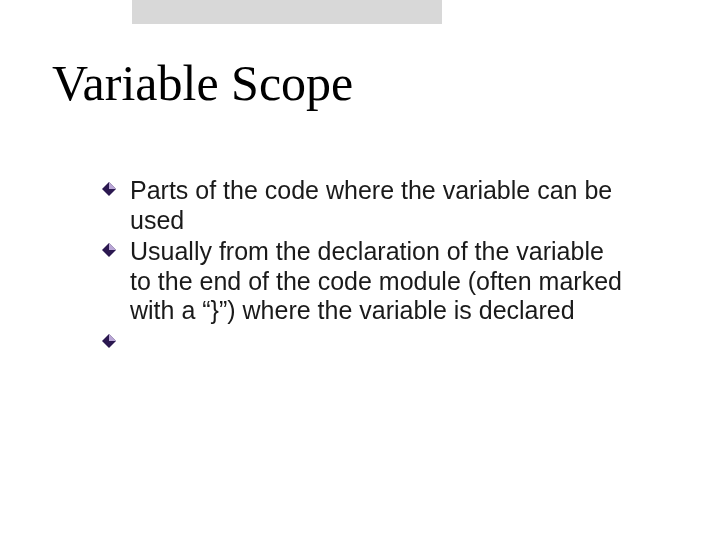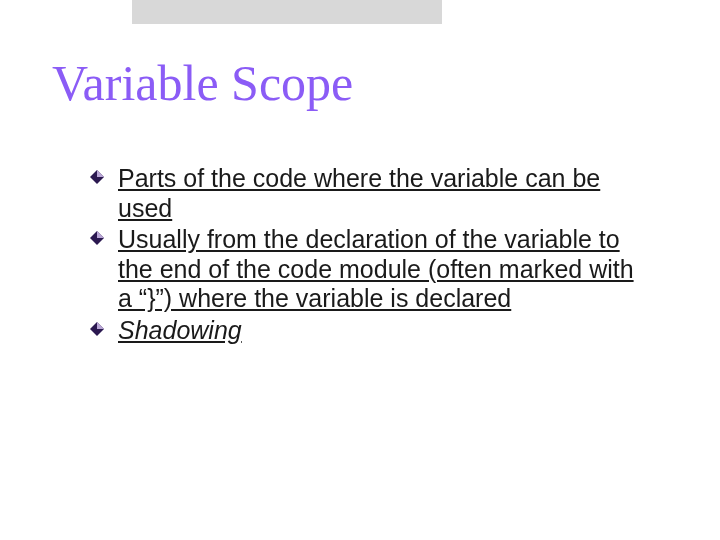--- a/index.html
+++ b/index.html
@@ -41,39 +41,38 @@
     background: #d8d8d8;
   }
   
   .title {
     position: absolute;
     top: 54px;
     left: 52px;
     font-family: "Times New Roman", Times, serif;
     font-size: 50px;
     font-weight: 400;
-    color: #8b5cf6;
+    color: #000000;
     letter-spacing: 0px;
     text-shadow: 1px 1px 0 rgba(255,255,255,0.4);
   }
   
   .body {
     position: absolute;
     top: 160px;
     left: 86px;
     width: 560px;
     color: #1a1a1a;
     font-size: 25px;
     line-height: 1.18;
   }
   .body ul {
     list-style: none;
-    margin: 4px;
+    margin: 16px;
     padding: 0;
-    text-decoration: underline;
   }
   .body li {
     position: relative;
     padding-left: 28px;
     margin-bottom: 2px;
   }
   .body li .bullet {
     position: absolute;
     left: 0;
     top: 6px;
@@ -112,17 +111,16 @@
         </span>
         <span>Usually from the declaration of the variable to the end of the code module (often marked with a “}”) where the variable is declared</span>
       </li>
       <li>
         <span class="bullet">
           <svg width="14" height="14" viewBox="0 0 14 14">
             <polygon points="7,0 14,7 7,14 0,7" fill="#2b1850"></polygon>
             <polygon points="7,0 14,7 7,7" fill="#b9a6d6"></polygon>
           </svg>
         </span>
-        <span class="italic">Shadowing</span>
       </li>
     </ul>
   </div>
 </div>
 
 </body></html>

